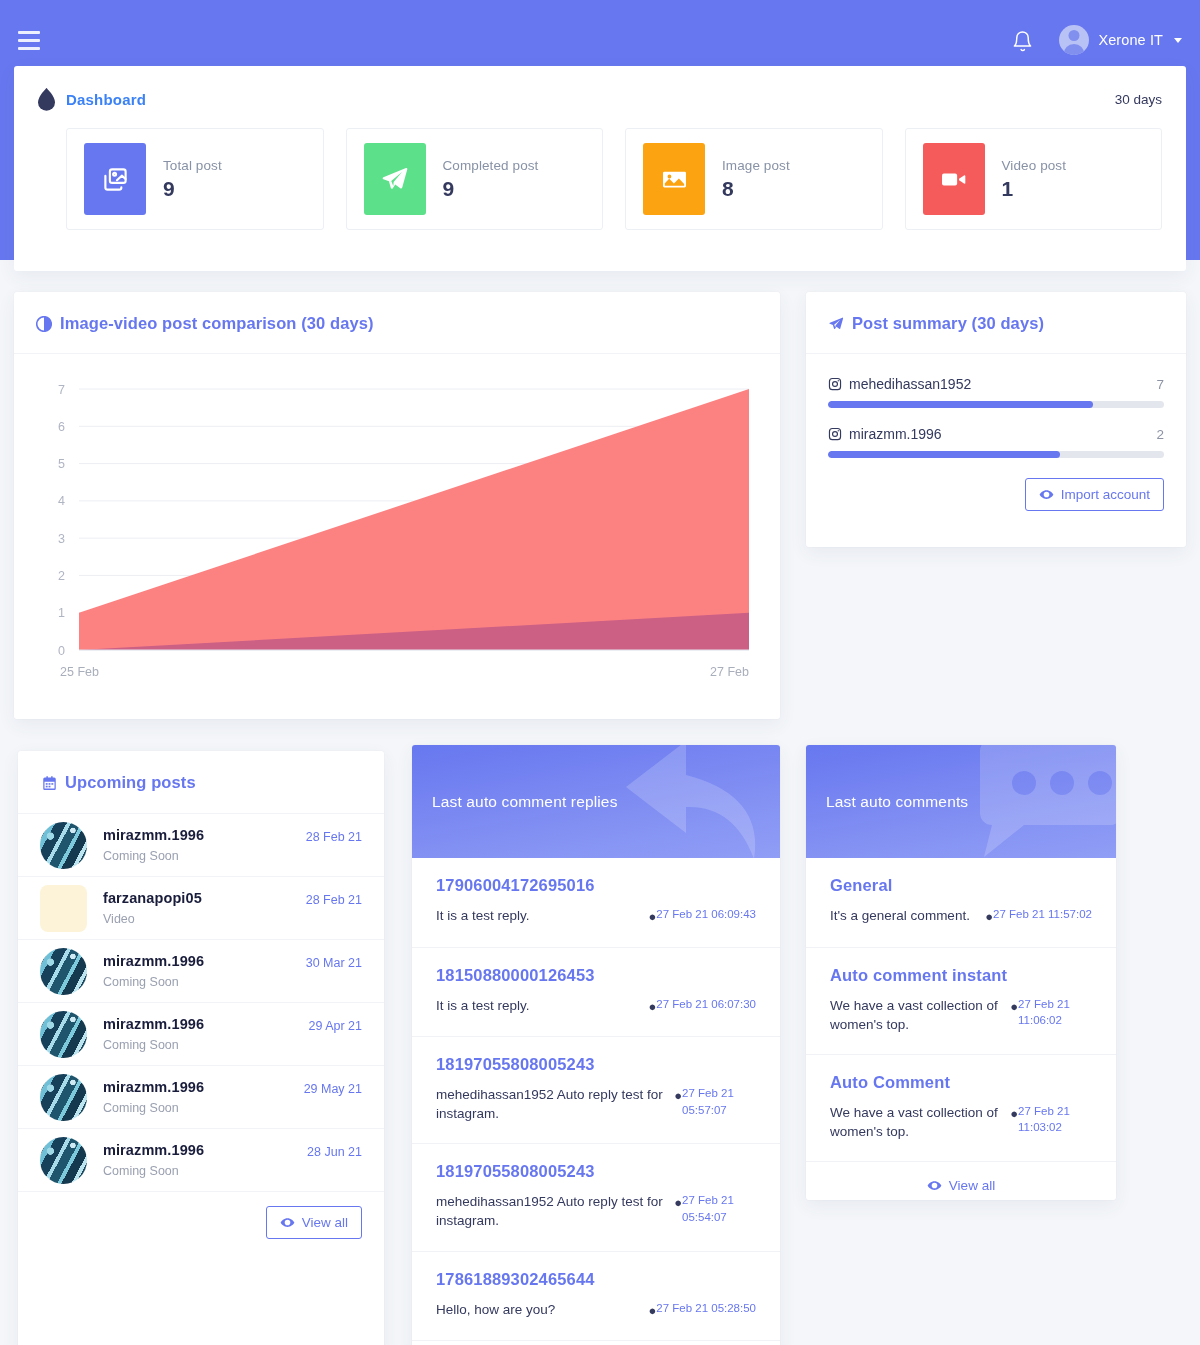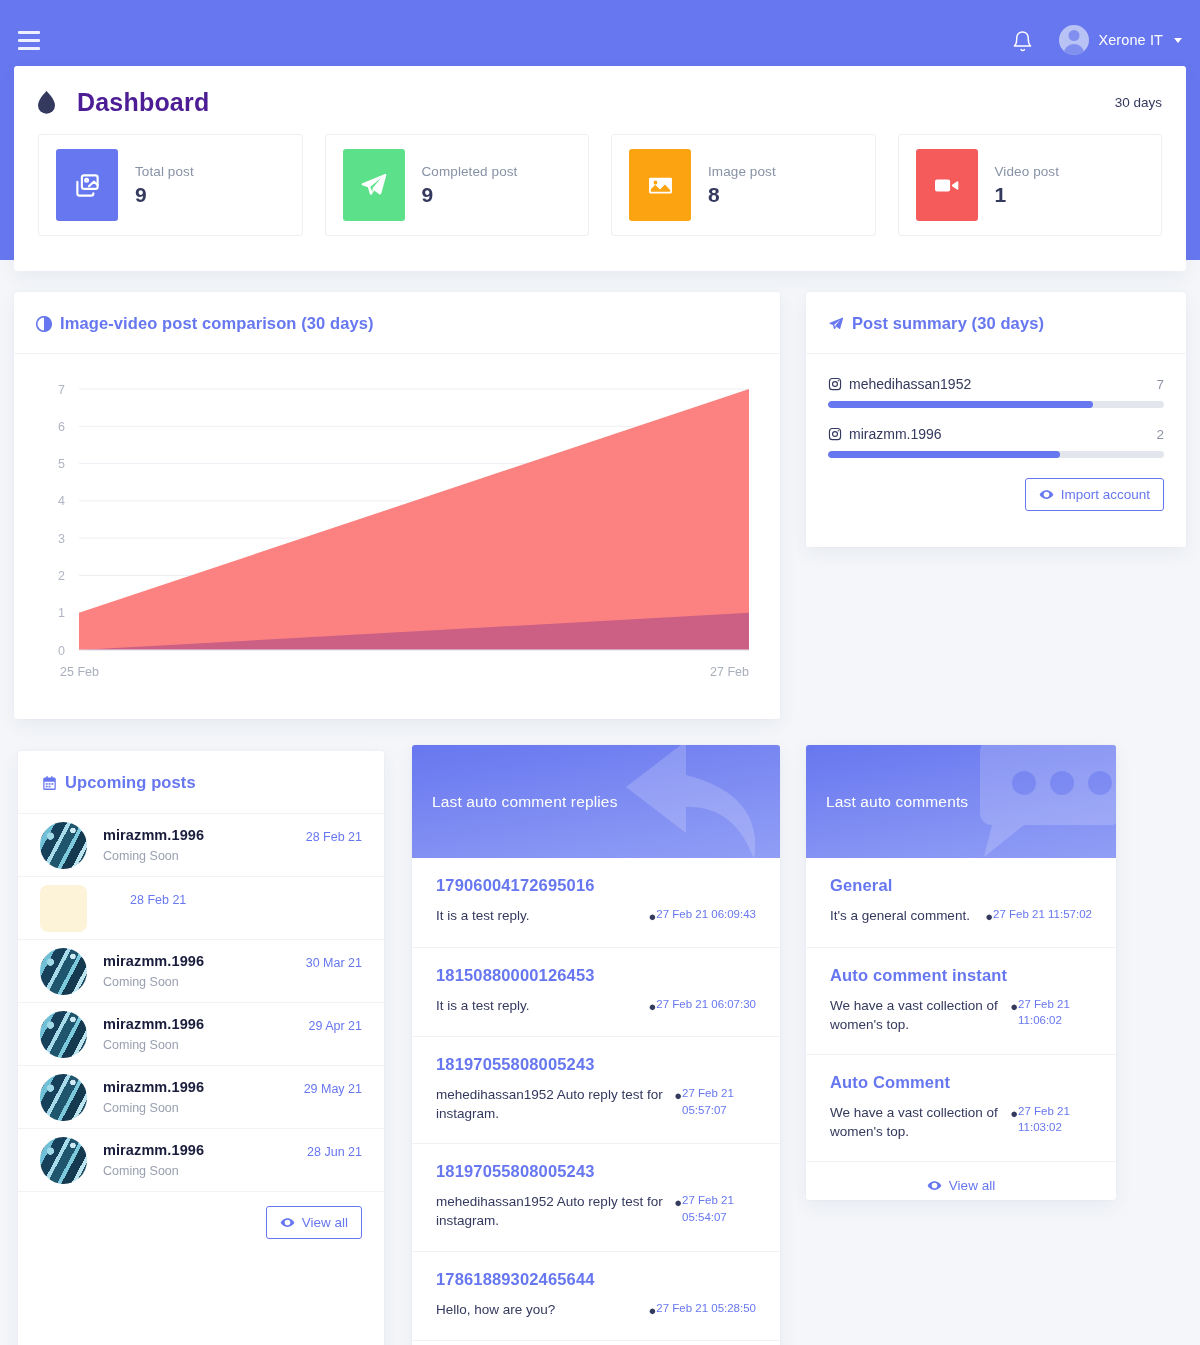--- a/index.html
+++ b/index.html
@@ -57,26 +57,26 @@
   }
 
   
   .hero {
     position:absolute; left:14px; top:66px; width:1172px; height:205px;
     background:#fff; border-radius:3px;
     box-shadow: 0 6px 18px rgba(69,85,140,.07);
   }
   .hero-head { display:flex; align-items:center; padding: 22px 24px 0 24px; }
   .hero-title {
-    font-size:25px; font-weight:700; color:#4c1d95; letter-spacing:.2px;
-    display:flex; align-items:center; gap:22px;
+    font-size:15px; font-weight:700; color:#3b82f6; letter-spacing:.2px;
+    display:flex; align-items:center; gap:11px;
   }
   .hero-range { margin-left:auto; font-size:13.5px; color:#34395e; }
 
-  .stats { display:flex; gap:22px; padding: 17px 24px 8px 24px; }
+  .stats { display:flex; gap:22px; padding: 17px 24px 8px 24px; margin-left: 28px; }
   .stat {
     flex:1; height:102px; background:#fff; border:1px solid #eceff4; border-radius:3px;
     display:flex; align-items:center; padding: 0 0 0 17px; gap:17px;
   }
   .stat-icon {
     width:62px; height:72px; border-radius:3px; flex:0 0 62px;
     display:flex; align-items:center; justify-content:center; color:#fff;
   }
   .stat-label { font-size:13.5px; color:#8892a6; margin-bottom:4px; letter-spacing:.1px; }
   .stat-value { font-size:21px; font-weight:700; color:#34395e; }
@@ -122,21 +122,21 @@
       radial-gradient(circle at 22% 30%, #9fd8e6 0 7%, transparent 8%),
       radial-gradient(circle at 70% 18%, #cfeaf2 0 5%, transparent 6%),
       linear-gradient(118deg, #1e4f63 0 14%, #6fc0d6 14% 22%, #17405a 22% 38%,
         #a9dceb 38% 44%, #20566d 44% 58%, #7ecadd 58% 64%, #15394f 64% 78%,
         #bde5f0 78% 84%, #1d4c62 84% 100%);
   }
   .post-avatar.blank { background:#fdf3d8; border-radius:8px; }
   .post-main { flex:1; min-width:0; }
   .post-user { font-size:14.5px; color:#191d3b; font-weight:700; letter-spacing:.1px; }
   .post-sub { font-size:12.5px; color:#9aa0b0; margin-top:6px; }
-  .post-date { font-size:12.5px; color:#6777ef; white-space:nowrap; align-self:flex-start; padding-top:4px;margin-left:27px; }
+  .post-date { font-size:12.5px; color:#6777ef; white-space:nowrap; align-self:flex-start; padding-top:4px; }
   .view-all-wrap { display:flex; justify-content:flex-end; padding:14px 22px 20px 22px; }
   .view-all-center { display:flex; justify-content:center; padding:16px 0 18px 0; }
   .link-viewall {
     display:inline-flex; align-items:center; gap:7px; color:#6777ef; font-size:13.5px;
     cursor:pointer; background:none; border:none; font-family:"Liberation Sans",sans-serif;
   }
 
   
   .grad-head {
     position:relative; height:113px;
@@ -376,20 +376,24 @@
     <div class="post-avatar tex"></div>
     <div class="post-main">
       <div class="post-user">mirazmm.1996</div>
       <div class="post-sub">Coming Soon</div>
     </div>
     <div class="post-date">28 Feb 21</div>
   </div>
 
   <div class="post-row">
     <div class="post-avatar blank"></div>
+    <div class="post-main">
+      <div class="post-user">farzanapopi05</div>
+      <div class="post-sub">Video</div>
+    </div>
     <div class="post-date">28 Feb 21</div>
   </div>
 
   <div class="post-row">
     <div class="post-avatar tex"></div>
     <div class="post-main">
       <div class="post-user">mirazmm.1996</div>
       <div class="post-sub">Coming Soon</div>
     </div>
     <div class="post-date">30 Mar 21</div>

